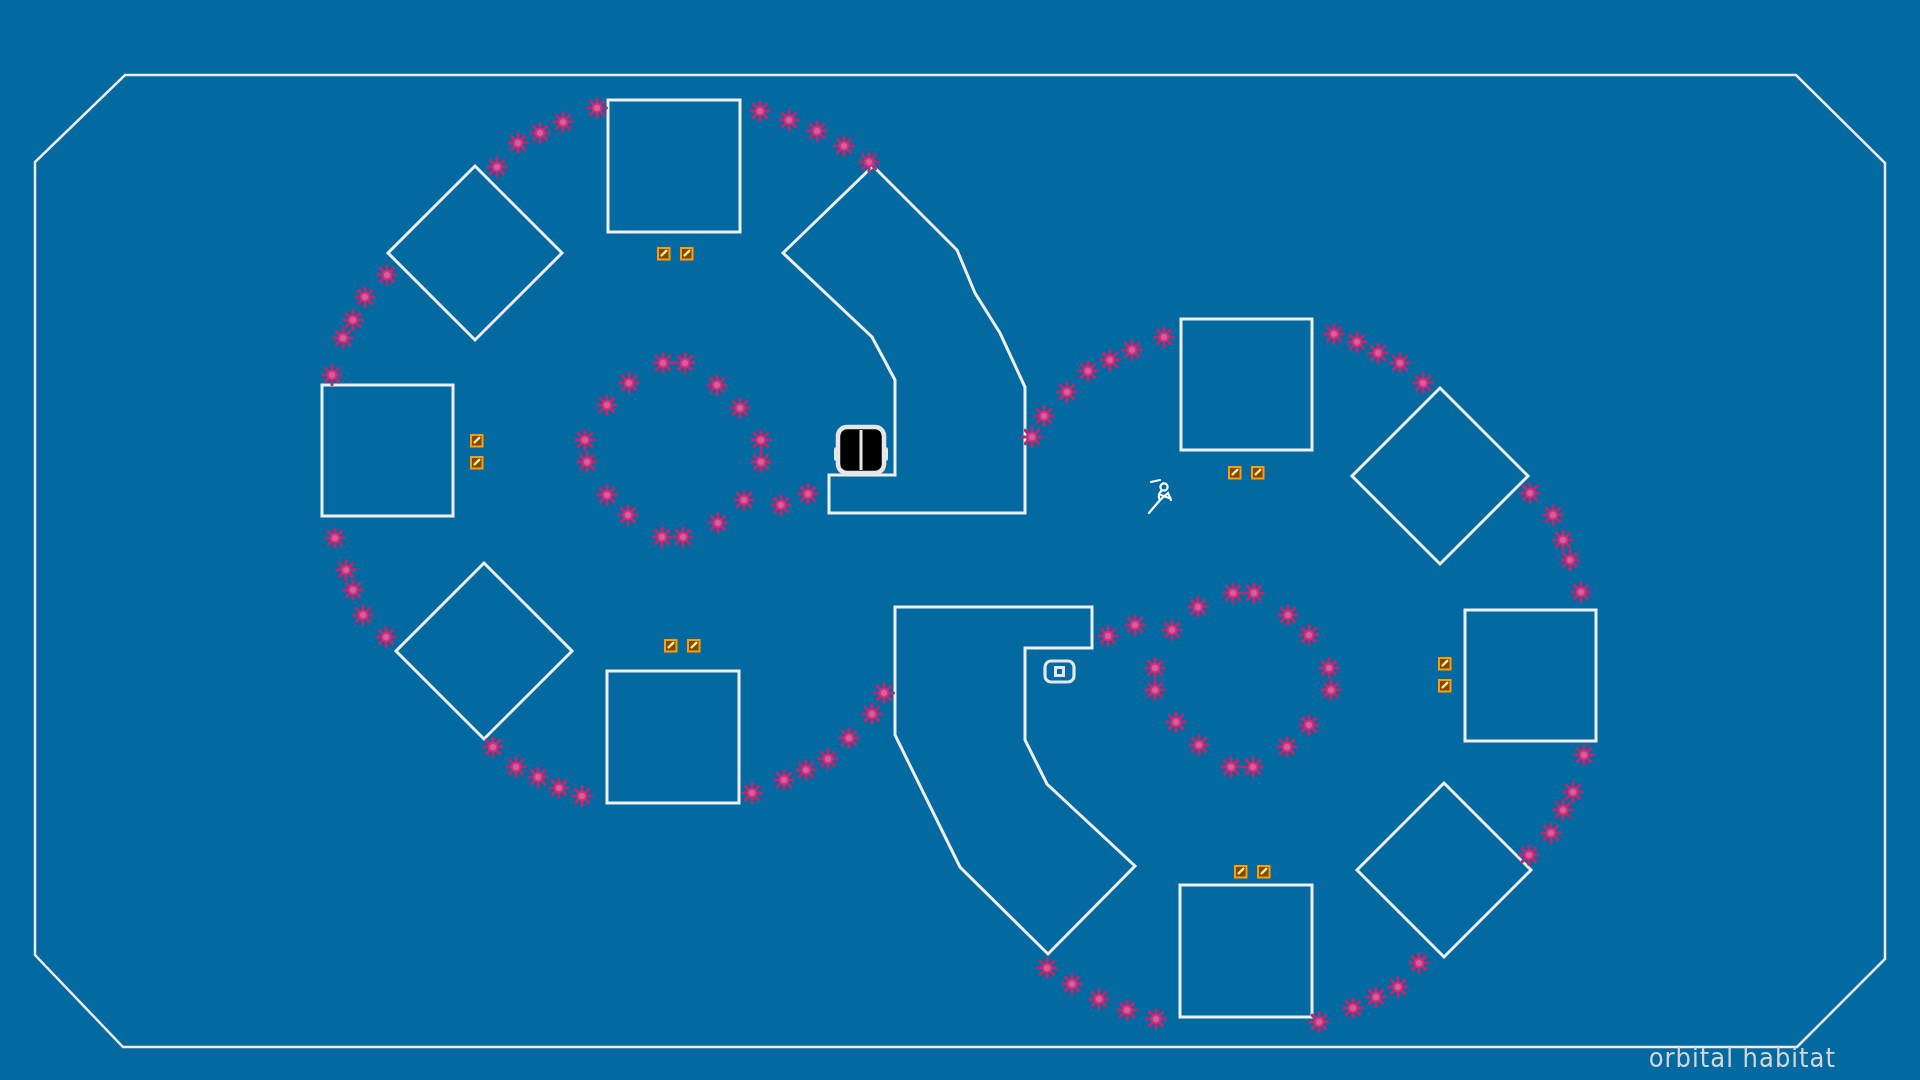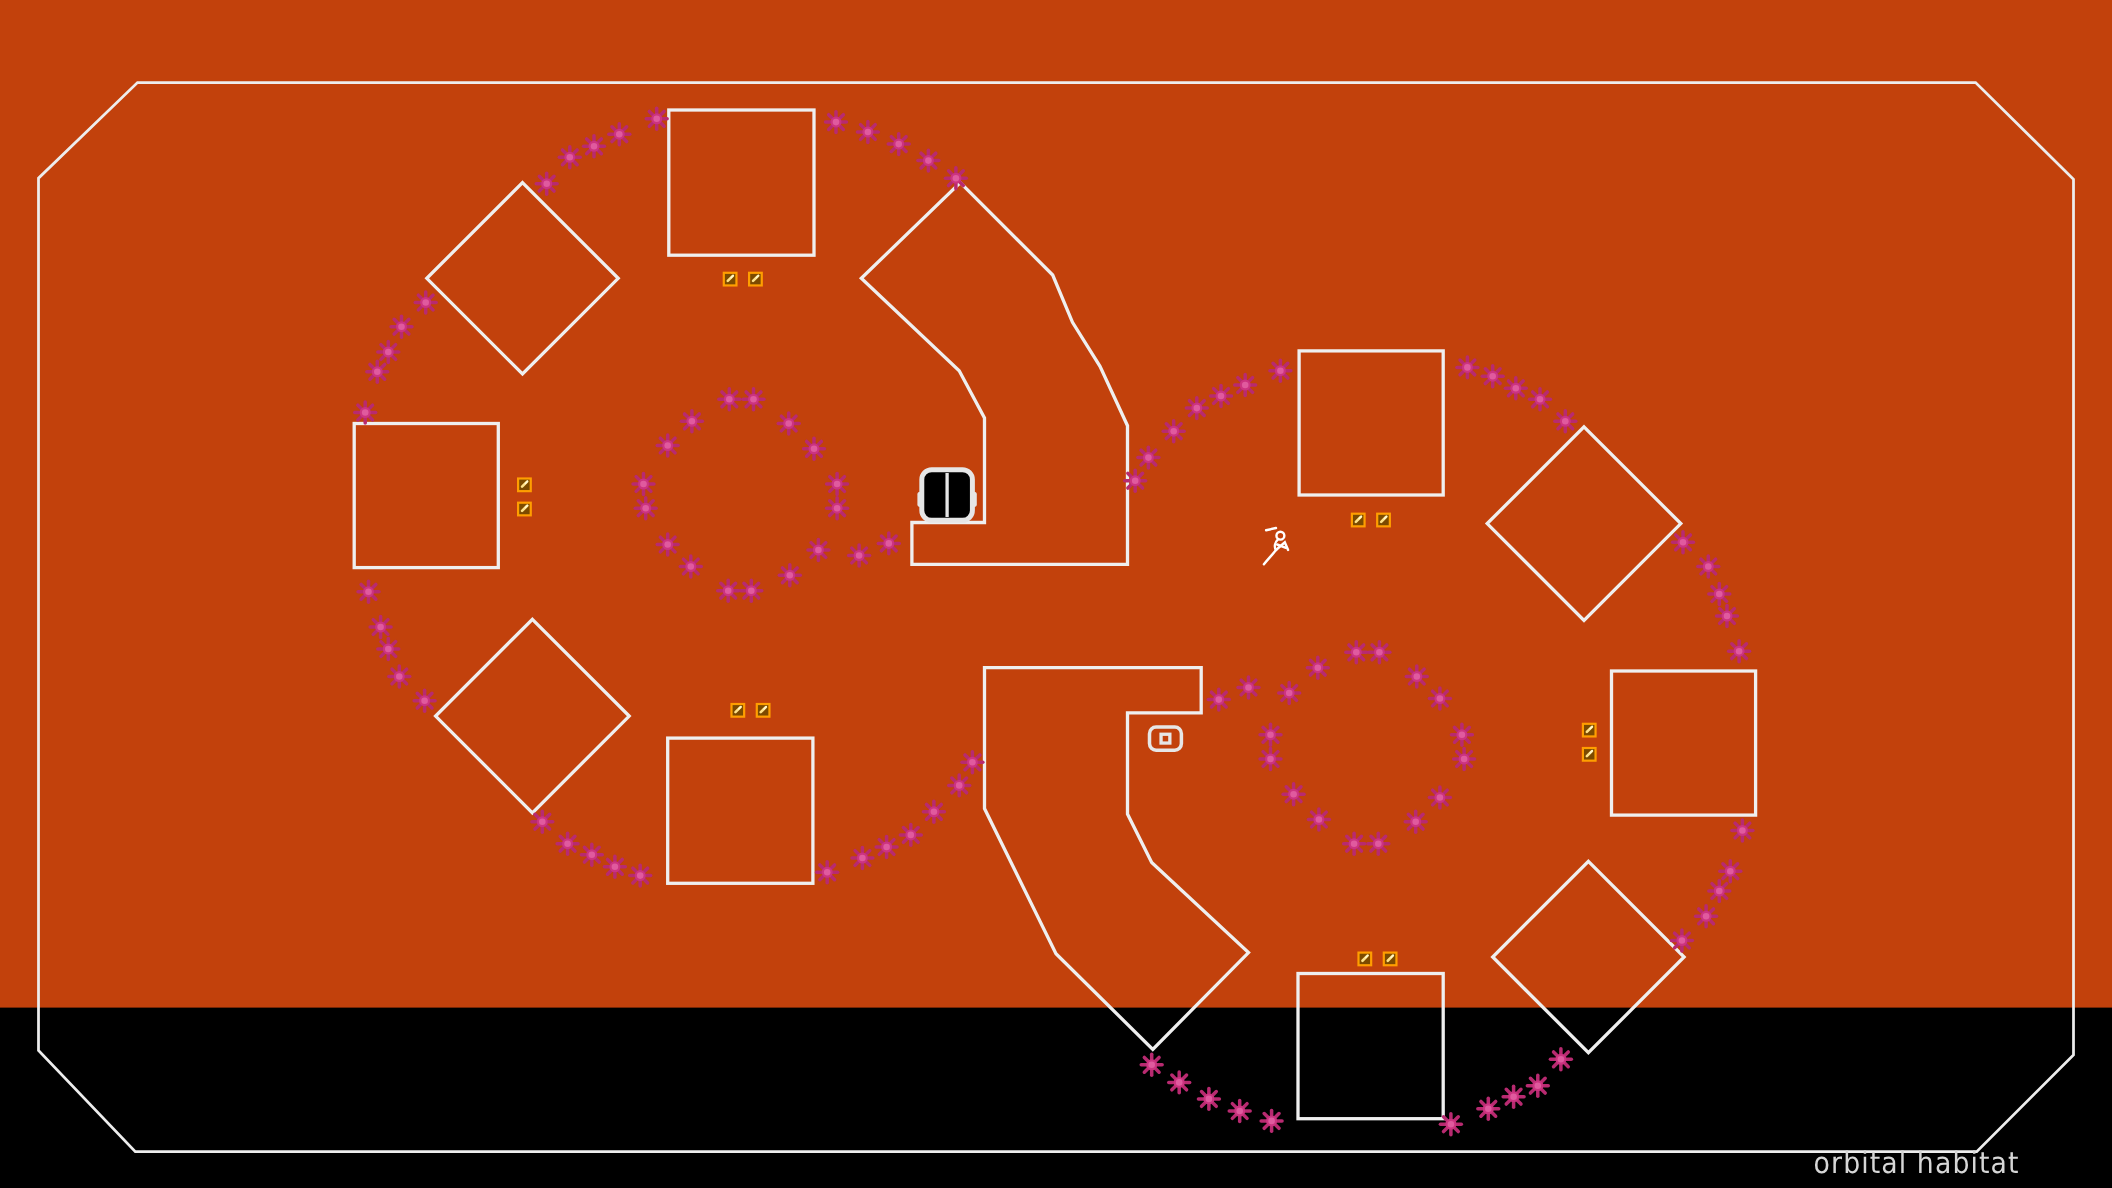--- a/index.html
+++ b/index.html
@@ -1,16 +1,16 @@
 <!DOCTYPE html>
 <html><head>
 <meta charset="utf-8">
 <style>
   html,body{margin:0;padding:0;background:#000;width:1920px;height:1080px;overflow:hidden;}
-  .stage{position:relative;width:1920px;height:916px;background:#c2410c;font-family:"DejaVu Sans",sans-serif;}
+  .stage{position:relative;width:1920px;height:1080px;background:#0369a1;font-family:"DejaVu Sans",sans-serif;}
   svg#scene{position:absolute;left:0;top:0;}
   .level-name{
     position:absolute;
     right:84px;
     top:1042px;
     color:#d6d6d6;
     font-size:27px;
     letter-spacing:1px;
     font-family:"DejaVu Sans",sans-serif;
     font-stretch:condensed;

